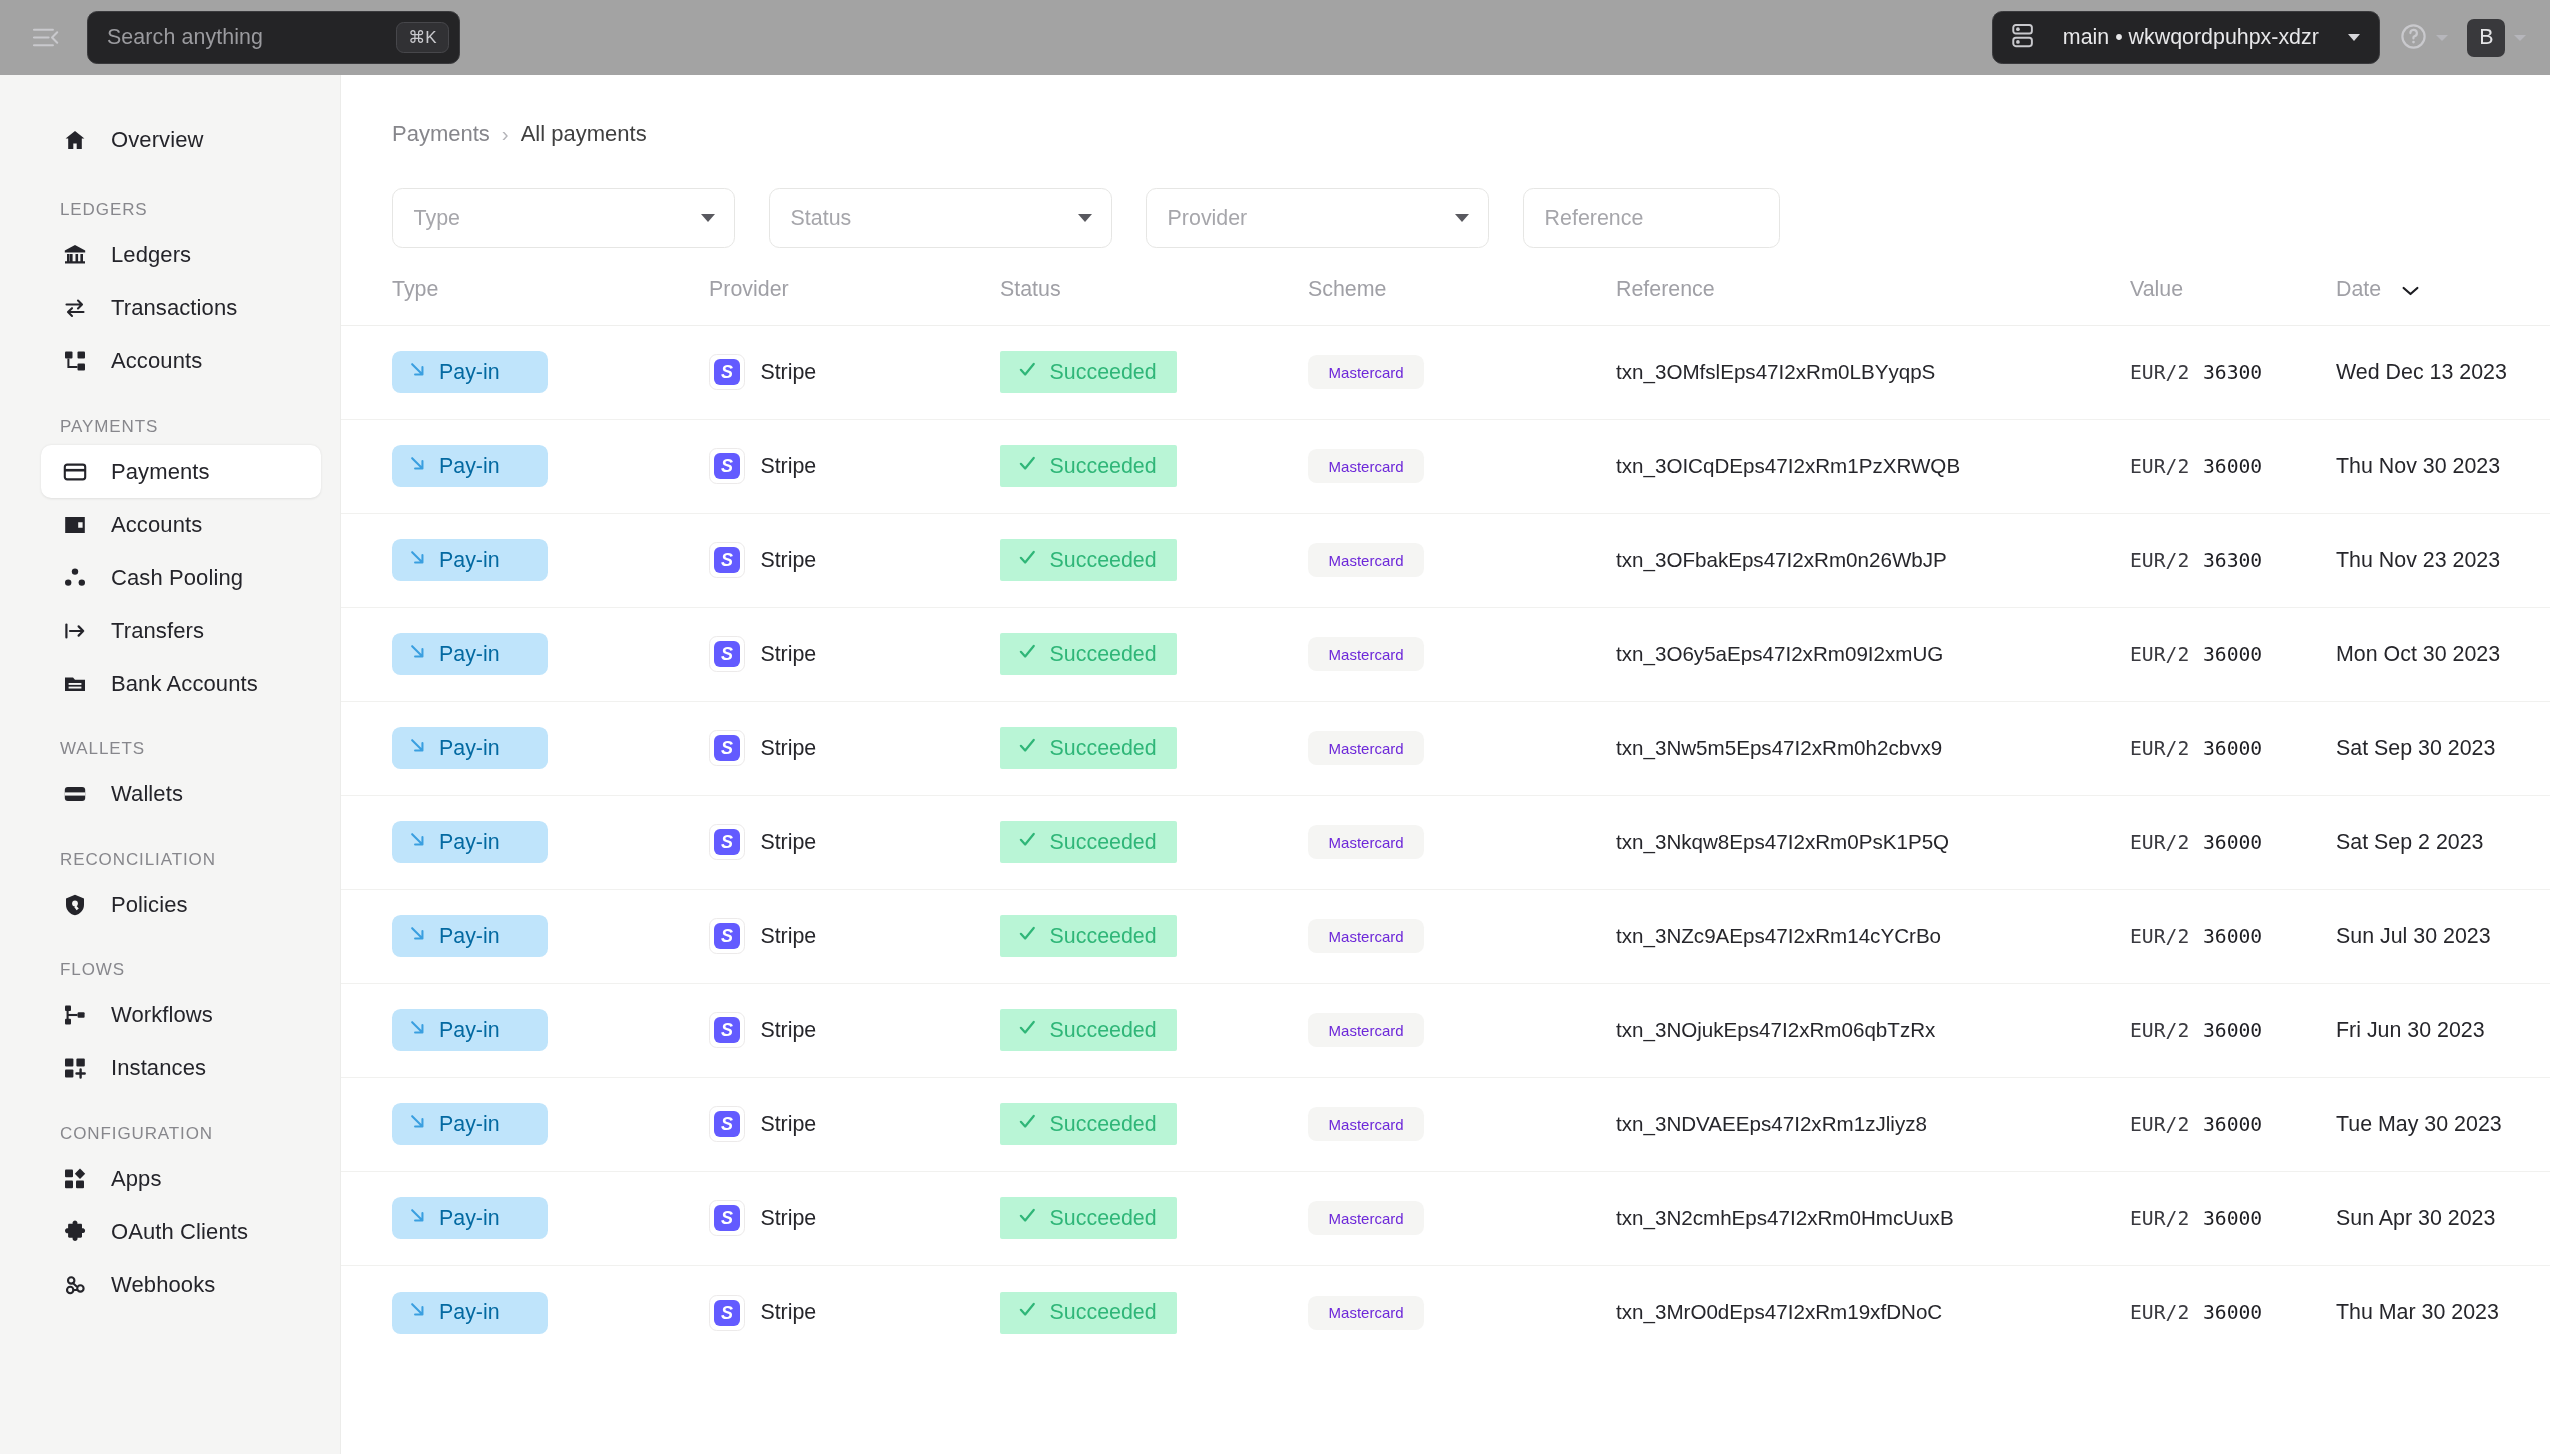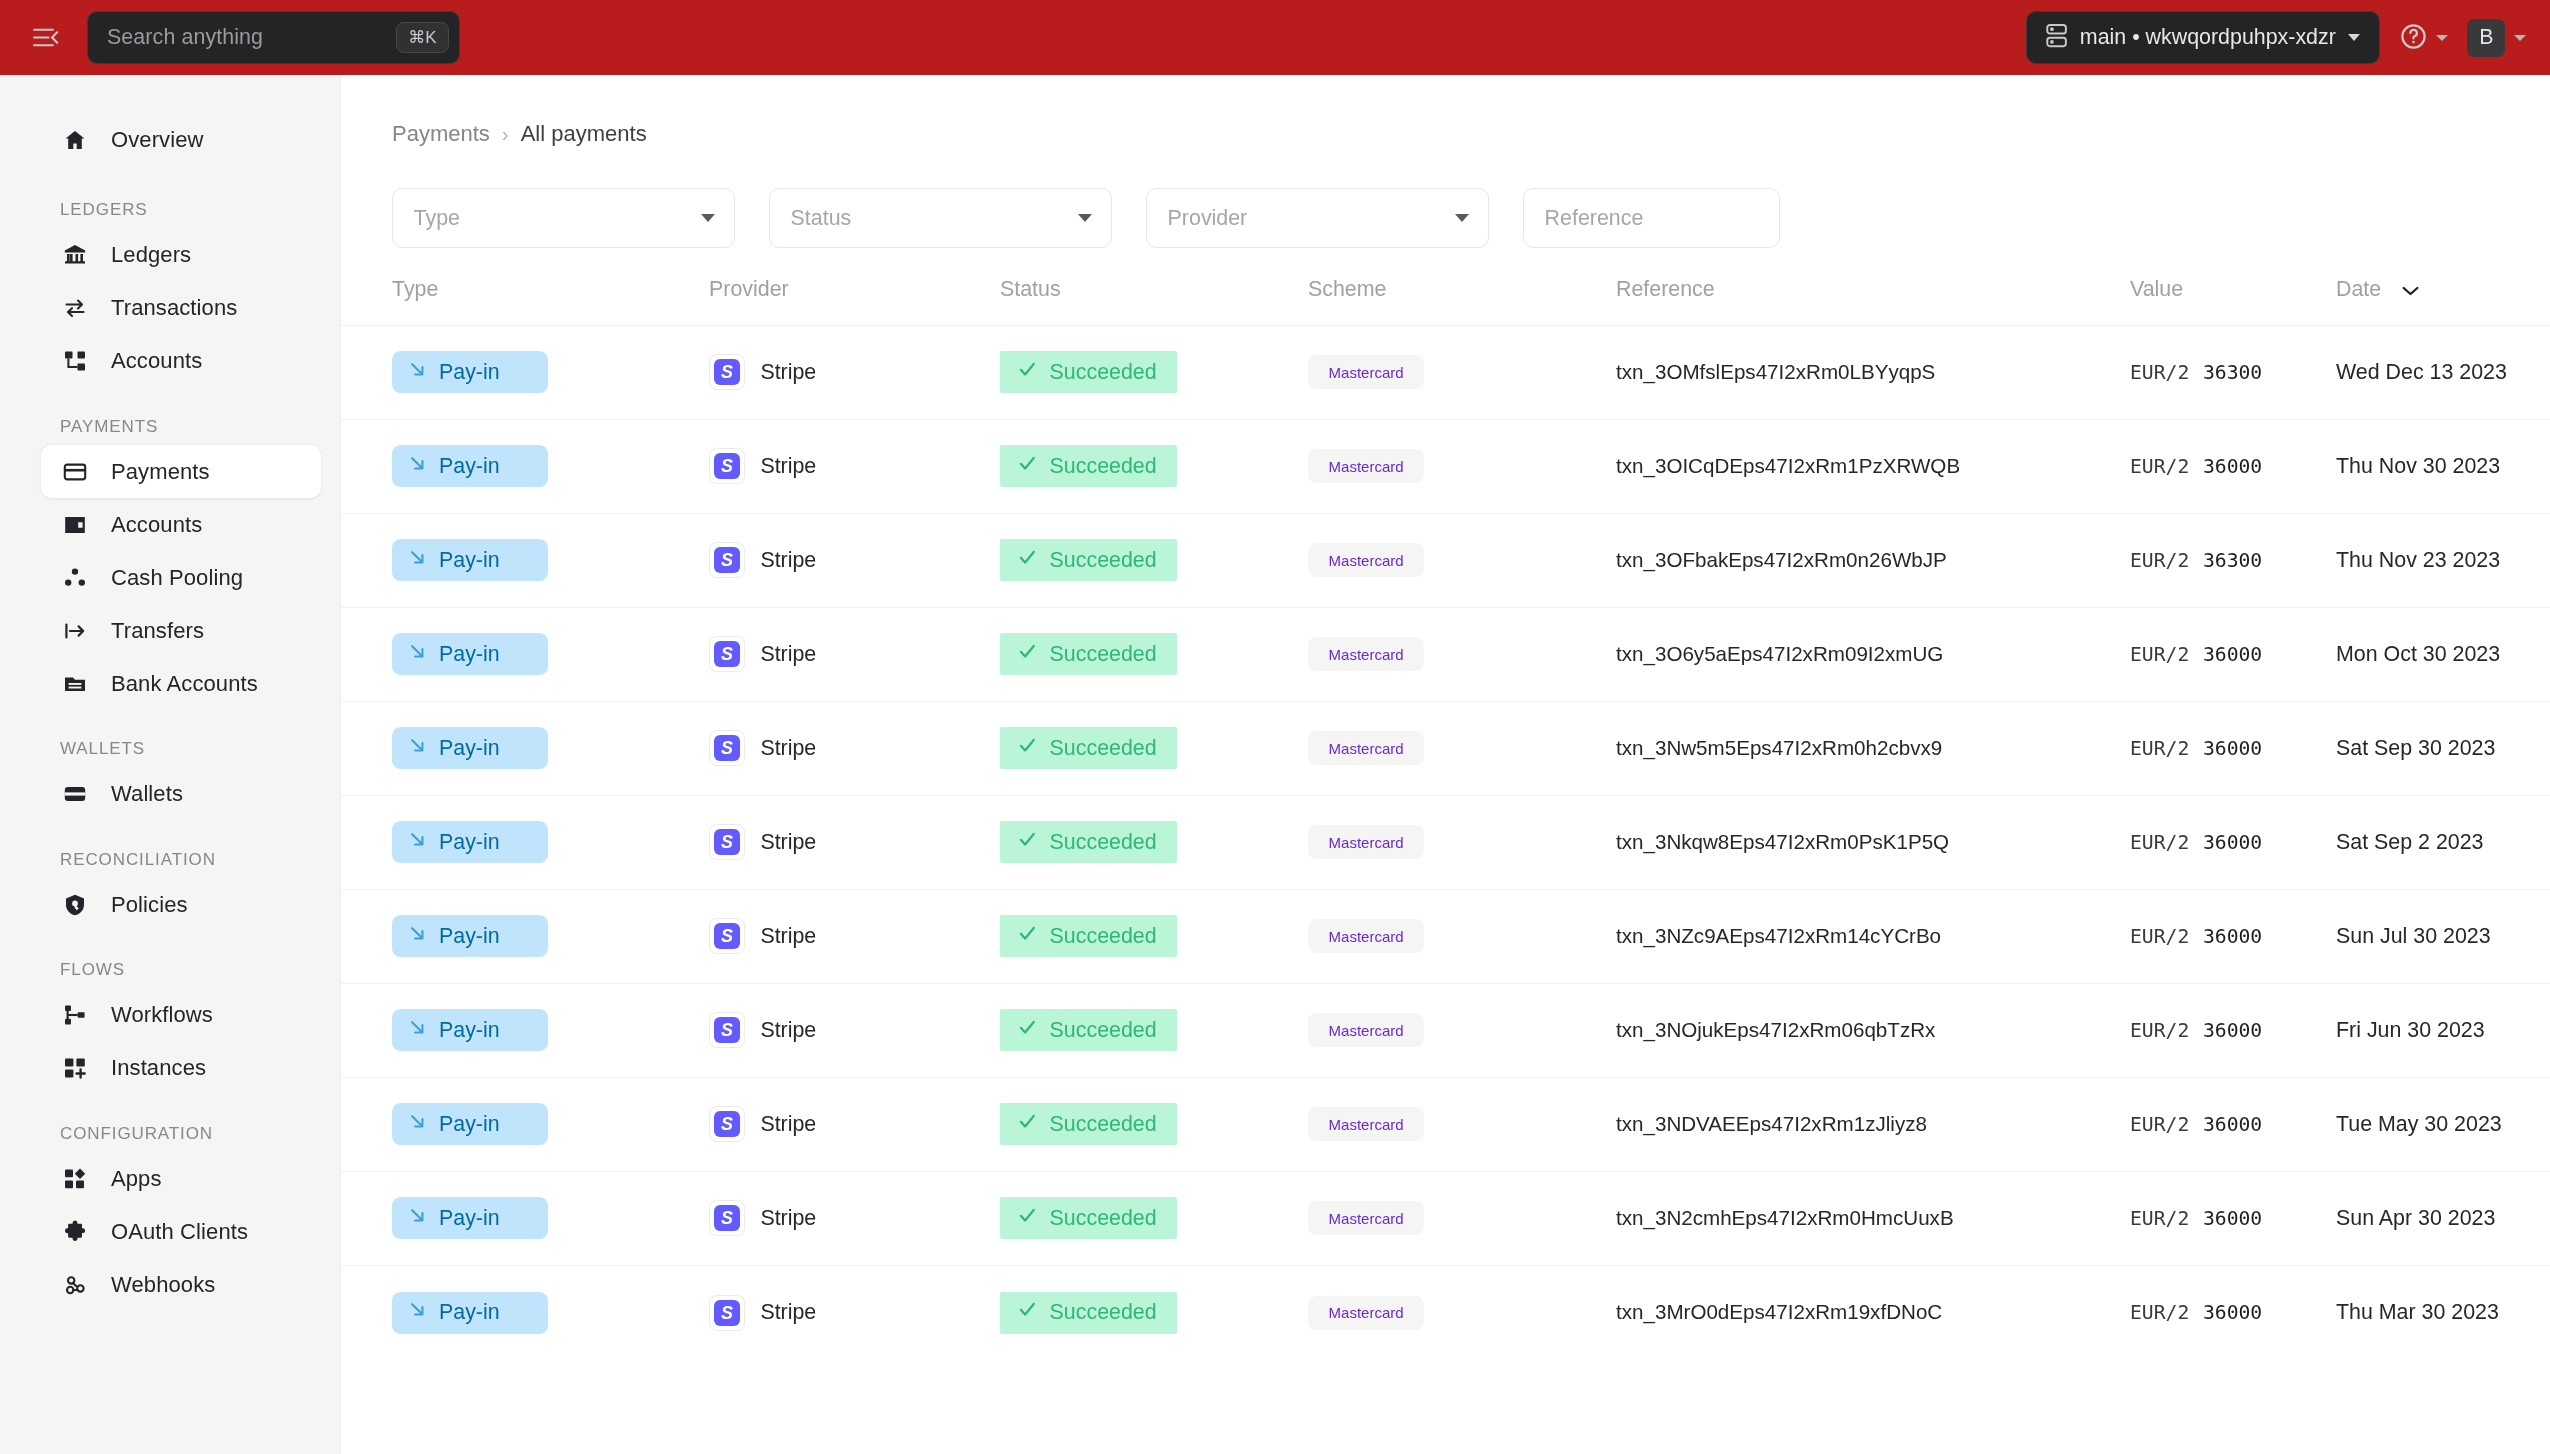--- a/index.html
+++ b/index.html
@@ -7,21 +7,21 @@
     width: 2550px; height: 1455px;
     font-family: "Liberation Sans", sans-serif;
     background: #ffffff;
     overflow: hidden;
   }
   .app { display: flex; flex-direction: column; width: 2550px; height: 1455px; }
 
   
   .topbar {
     height: 75px; flex: 0 0 75px;
-    background: #b91c1c;
+    background: #a3a3a3;
     display: flex; align-items: center;
     padding: 0 24px 0 26px;
     position: relative;
     z-index: 5;
   }
   .hamburger {
     width: 39px; height: 39px;
     display: flex; align-items: center; justify-content: center;
     cursor: pointer; flex: 0 0 auto;
   }
@@ -43,21 +43,21 @@
     border-radius: 7.7px; color: #c9c9cd;
     font-size: 17px; padding: 6px 11px;
     line-height: 1;
   }
   .topbar-right {
     margin-left: auto; display: flex; align-items: center; gap: 19px;
   }
   .env-pill {
     height: 53px; border: 0.9px solid #3a3a3d; border-radius: 10.3px;
     background: #242426; display: flex; align-items: center;
-    gap: 12px; padding: 0 19px; cursor: pointer;
+    gap: 29px; padding: 0 19px; cursor: pointer;
   }
   .env-label { color: #e8e8ea; font-size: 21.4px; white-space: nowrap; }
   .caret-dn {
     width: 0; height: 0;
     border-left: 6.9px solid transparent; border-right: 6.9px solid transparent;
     border-top: 7.7px solid #d6d6da;
   }
   .caret-dn.sm {
     border-left-width: 6px; border-right-width: 6px; border-top-width: 6.9px;
     border-top-color: #b6b6bb;

